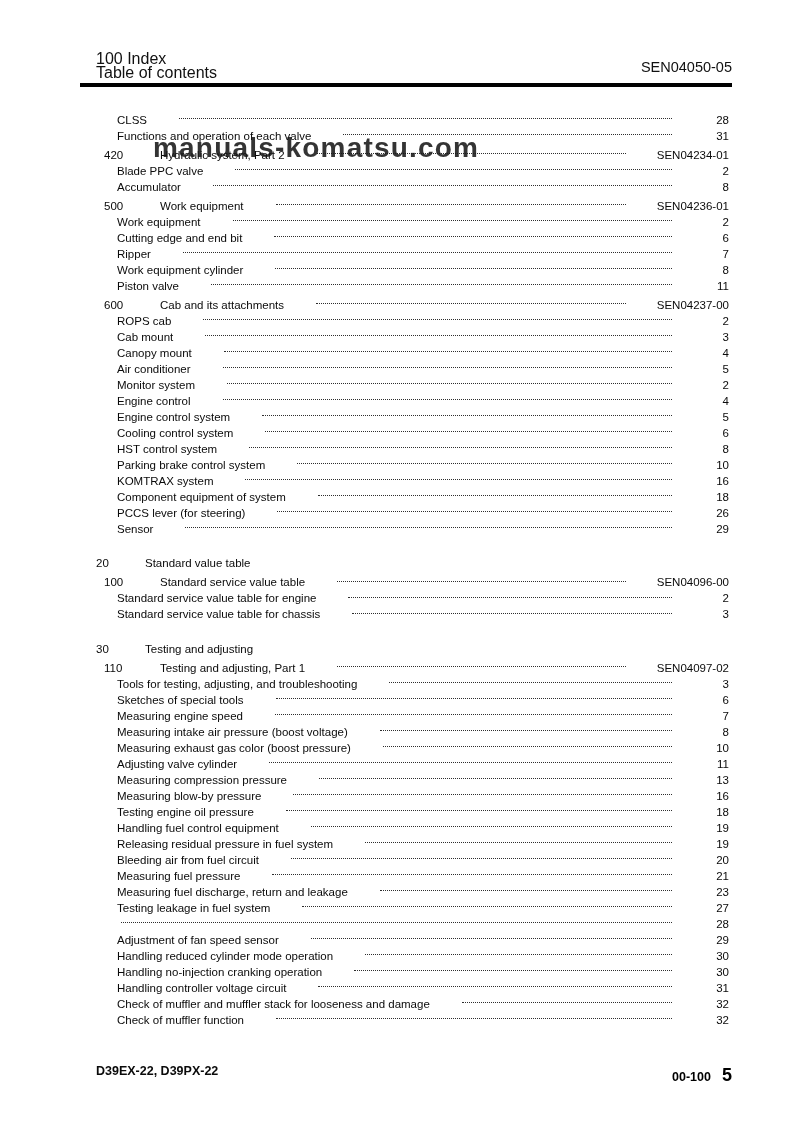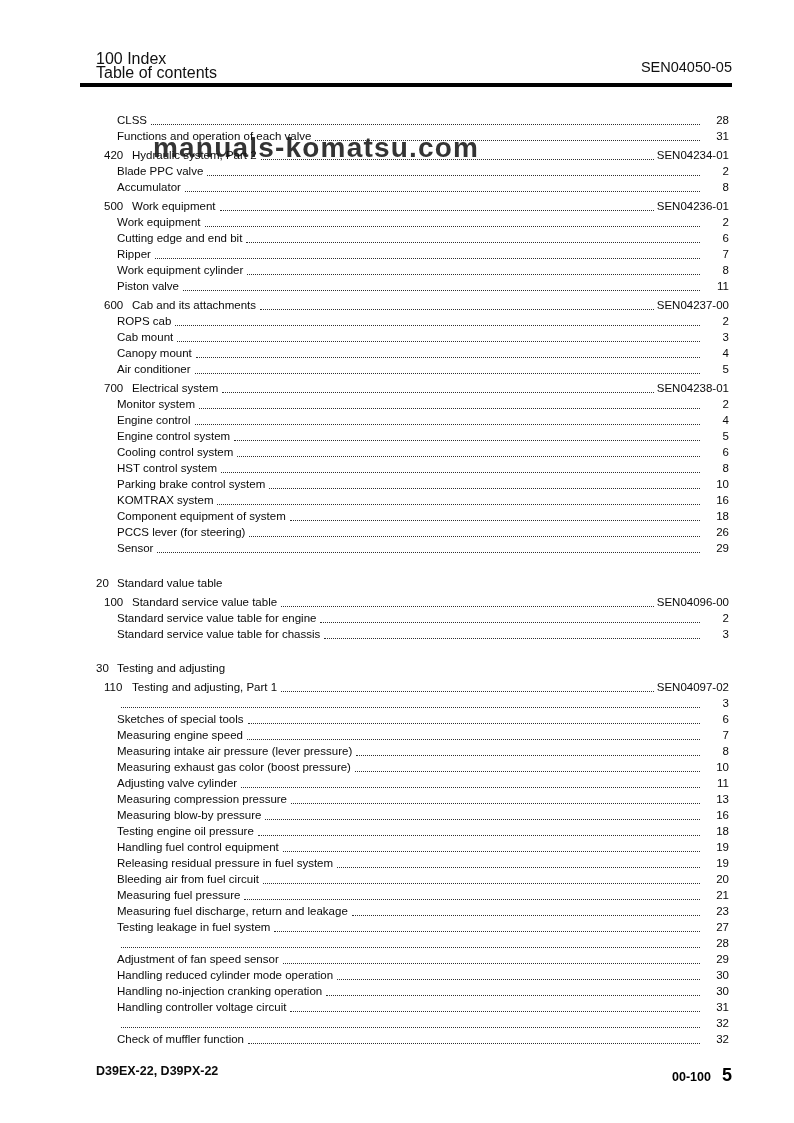--- a/index.html
+++ b/index.html
@@ -26,23 +26,24 @@
     position: absolute; left: 80px; top: 83px;
     width: 652px; height: 4px; background: #000;
   }
 
   
   .toc {
     position: absolute; left: 96px; top: 112px; width: 633px;
     font-size: 11.5px; color: #0a0a0a;
   }
   .toc-row {
-    display: flex; align-items: flex-end;
+    display: flex; align-items: center;
     height: 16px; line-height: 15px;
     white-space: nowrap;
+    gap: 28px;
   }
   .toc-row.lvl0 { margin-top: 18.5px; }
   .toc-row.lvl1 { padding-left: 8px; margin-top: 3px; }
   .toc-row.lvl2 { padding-left: 21px; }
   .lvl0 .num { min-width: 14px; margin-right: 7px; }
   .lvl1 .num { min-width: 20px; margin-right: 8px; }
   .leader {
     flex: 1 1 auto;
     border-bottom: 1.5px dotted #2e2e2e;
     margin: 0 3px 3px 4px;
@@ -159,26 +160,20 @@
       <div class="toc-row lvl2">
         <span class="label">Canopy mount</span>
         <span class="leader"></span>
         <span class="ref">4</span>
       </div>
       <div class="toc-row lvl2">
         <span class="label">Air conditioner</span>
         <span class="leader"></span>
         <span class="ref">5</span>
       </div>
-      <div class="toc-row lvl1">
-        <span class="num">700</span>
-        <span class="label">Electrical system</span>
-        <span class="leader"></span>
-        <span class="ref">SEN04238-01</span>
-      </div>
       <div class="toc-row lvl2">
         <span class="label">Monitor system</span>
         <span class="leader"></span>
         <span class="ref">2</span>
       </div>
       <div class="toc-row lvl2">
         <span class="label">Engine control</span>
         <span class="leader"></span>
         <span class="ref">4</span>
       </div>
@@ -246,35 +241,36 @@
         <span class="num">30</span>
         <span class="label">Testing and adjusting</span>
       </div>
       <div class="toc-row lvl1">
         <span class="num">110</span>
         <span class="label">Testing and adjusting, Part 1</span>
         <span class="leader"></span>
         <span class="ref">SEN04097-02</span>
       </div>
       <div class="toc-row lvl2">
+        <span class="label">Tools for testing, adjusting, and troubleshooting</span>
         <span class="leader"></span>
         <span class="ref">3</span>
       </div>
       <div class="toc-row lvl2">
         <span class="label">Sketches of special tools</span>
         <span class="leader"></span>
         <span class="ref">6</span>
       </div>
       <div class="toc-row lvl2">
         <span class="label">Measuring engine speed</span>
         <span class="leader"></span>
         <span class="ref">7</span>
       </div>
       <div class="toc-row lvl2">
-        <span class="label">Measuring intake air pressure (lever pressure)</span>
+        <span class="label">Measuring intake air pressure (boost voltage)</span>
         <span class="leader"></span>
         <span class="ref">8</span>
       </div>
       <div class="toc-row lvl2">
         <span class="label">Measuring exhaust gas color (boost pressure)</span>
         <span class="leader"></span>
         <span class="ref">10</span>
       </div>
       <div class="toc-row lvl2">
         <span class="label">Adjusting valve cylinder</span>
@@ -344,20 +340,21 @@
         <span class="label">Handling no-injection cranking operation</span>
         <span class="leader"></span>
         <span class="ref">30</span>
       </div>
       <div class="toc-row lvl2">
         <span class="label">Handling controller voltage circuit</span>
         <span class="leader"></span>
         <span class="ref">31</span>
       </div>
       <div class="toc-row lvl2">
+        <span class="label">Check of muffler and muffler stack for looseness and damage</span>
         <span class="leader"></span>
         <span class="ref">32</span>
       </div>
       <div class="toc-row lvl2">
         <span class="label">Check of muffler function</span>
         <span class="leader"></span>
         <span class="ref">32</span>
       </div>
     </div>
 

